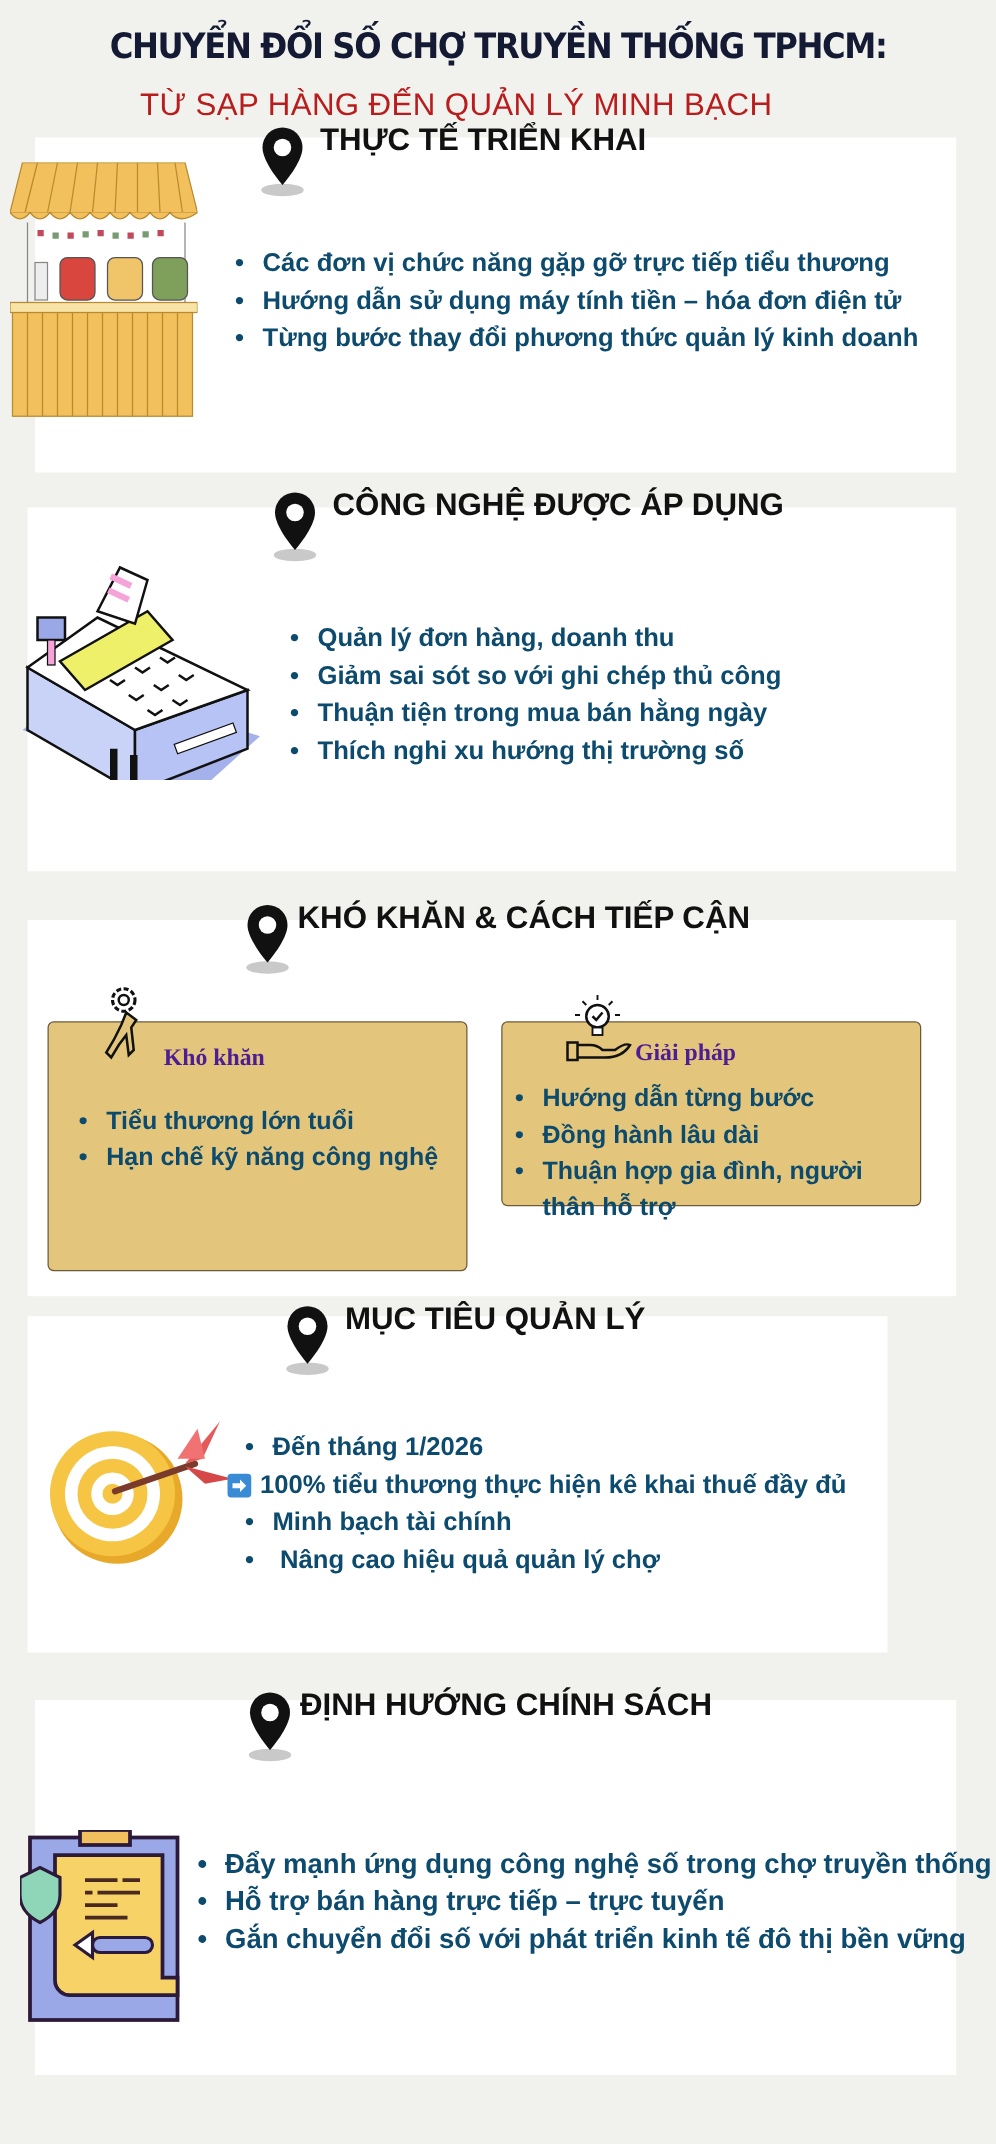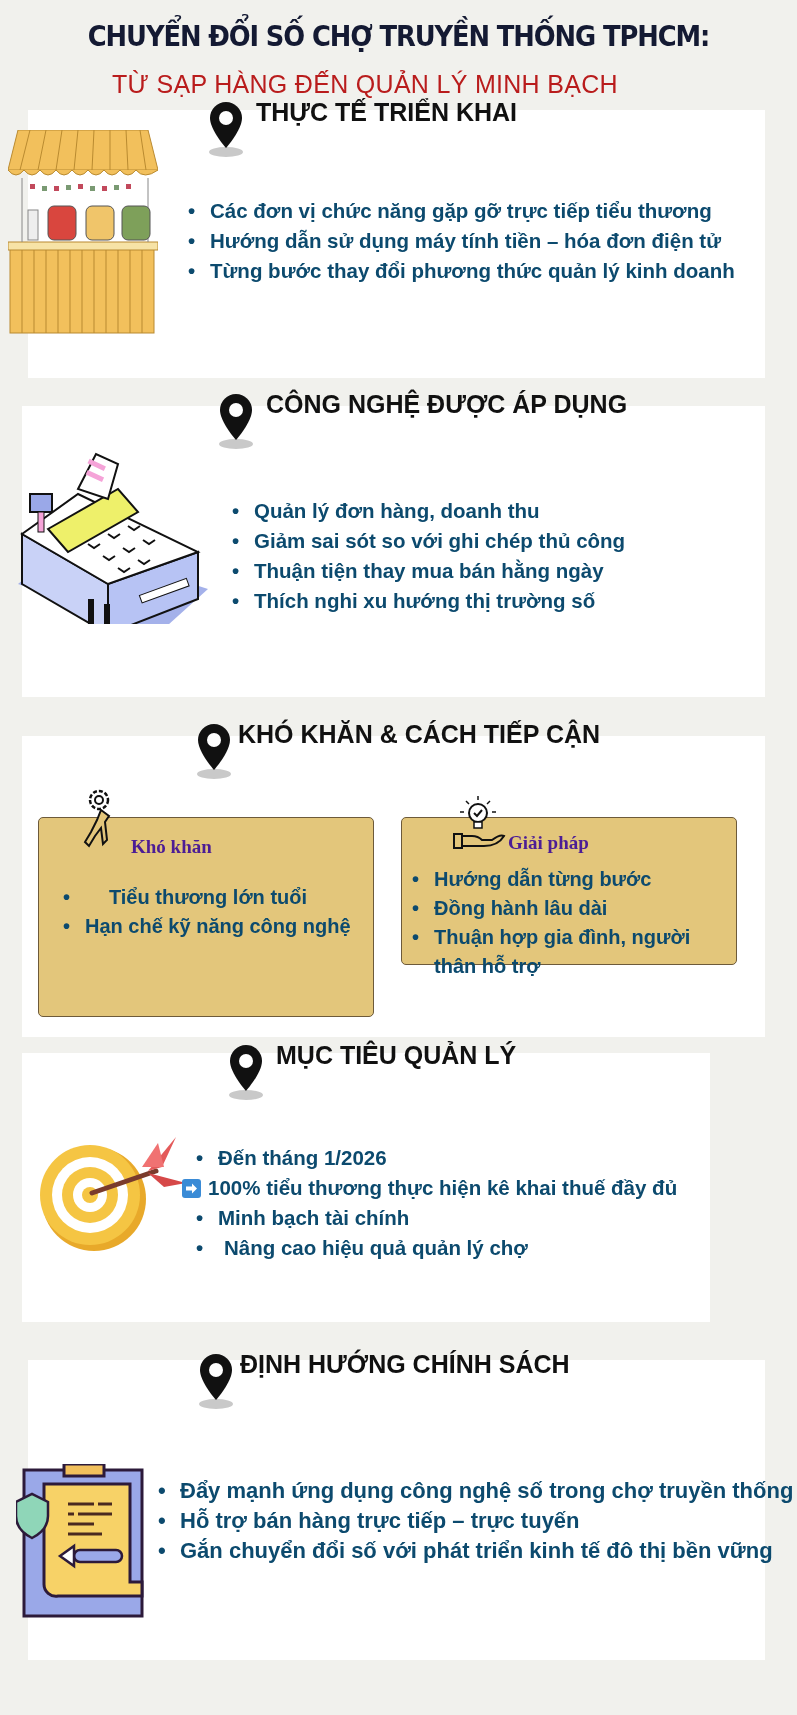--- a/index.html
+++ b/index.html
@@ -40,21 +40,21 @@
   ul.bullets li.arrow::before { content: ""; }
   .arrow-icon { position: absolute; left: 0; top: 6px; width: 19px; height: 19px; background: #3a8bd6;
     border-radius: 3px; }
   .arrow-icon svg { position: absolute; left: 2px; top: 2px; }
 
   .box { position: absolute; background: #e3c67b; border: 1.5px solid #6d5a3a; border-radius: 5px; }
   #box-diff { left: 16px; top: 81px; width: 336px; height: 200px; }
   #box-sol { left: 379px; top: 81px; width: 336px; height: 148px; }
   .box-title { position: absolute; font-weight: bold; font-size: 19px; color: #4c1d95; font-family: Liberation Serif, serif; }
   .box ul.bullets { font-size: 20px; line-height: 29px; }
-  .center-list li { white-space: normal; text-align: center; }
+  .center-list li { white-space: normal; }
 
   .illus { position: absolute; }
 </style>
 </head>
 <body>
 
 <div class="title">CHUYỂN ĐỔI SỐ CHỢ TRUYỀN THỐNG TPHCM:</div>
 <div class="subtitle">TỪ SẠP HÀNG ĐẾN QUẢN LÝ MINH BẠCH</div>
 
 <section class="panel" id="p1">
@@ -155,21 +155,21 @@
           <ellipse cx="20" cy="54" rx="17" ry="5" fill="#c9c9c9"></ellipse>
           <path d="M20 4 a16 16 0 0 1 16 16 c0 12 -16 30 -16 30 c0 0 -16 -18 -16 -30 a16 16 0 0 1 16 -16z" fill="#111"></path>
           <circle cx="20" cy="20" r="7" fill="#fff"></circle>
         </svg>
       </span>
     <span style="padding-bottom:6px">CÔNG NGHỆ ĐƯỢC ÁP DỤNG</span>
   </div>
   <ul class="bullets" style="left:208px;top:90px">
     <li>Quản lý đơn hàng, doanh thu</li>
     <li>Giảm sai sót so với ghi chép thủ công</li>
-    <li>Thuận tiện thay mua bán hằng ngày</li>
+    <li>Thuận tiện trong mua bán hằng ngày</li>
     <li>Thích nghi xu hướng thị trường số</li>
   </ul>
 </section>
 
 <section class="panel" id="p3">
   <div class="heading" style="left:172px;top:-16px">
     <span class="pin" style="margin-right:0">
         <svg width="44" height="60" viewBox="0 0 44 60">
           <ellipse cx="20" cy="54" rx="17" ry="5" fill="#c9c9c9"></ellipse>
           <path d="M20 4 a16 16 0 0 1 16 16 c0 12 -16 30 -16 30 c0 0 -16 -18 -16 -30 a16 16 0 0 1 16 -16z" fill="#111"></path>

